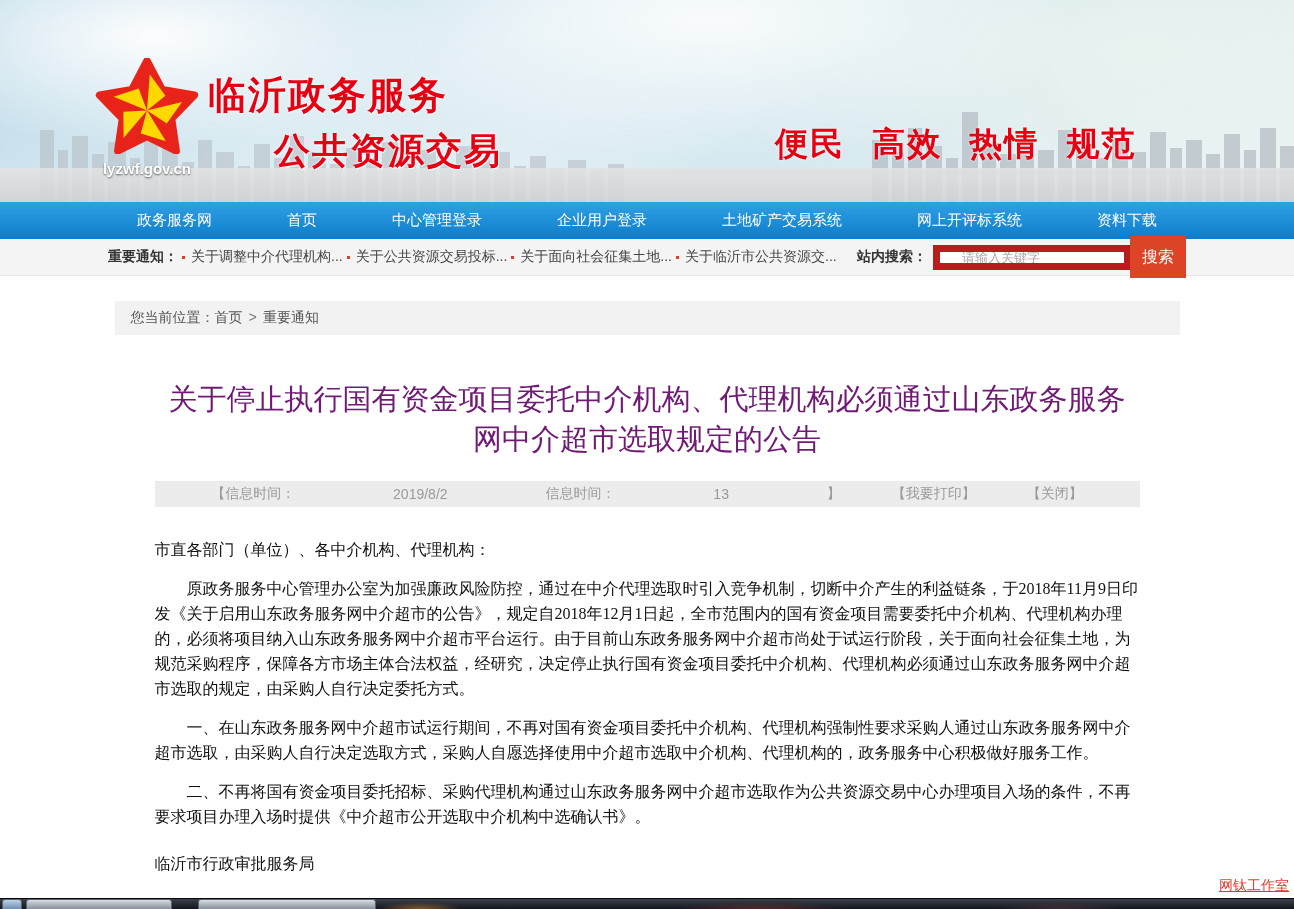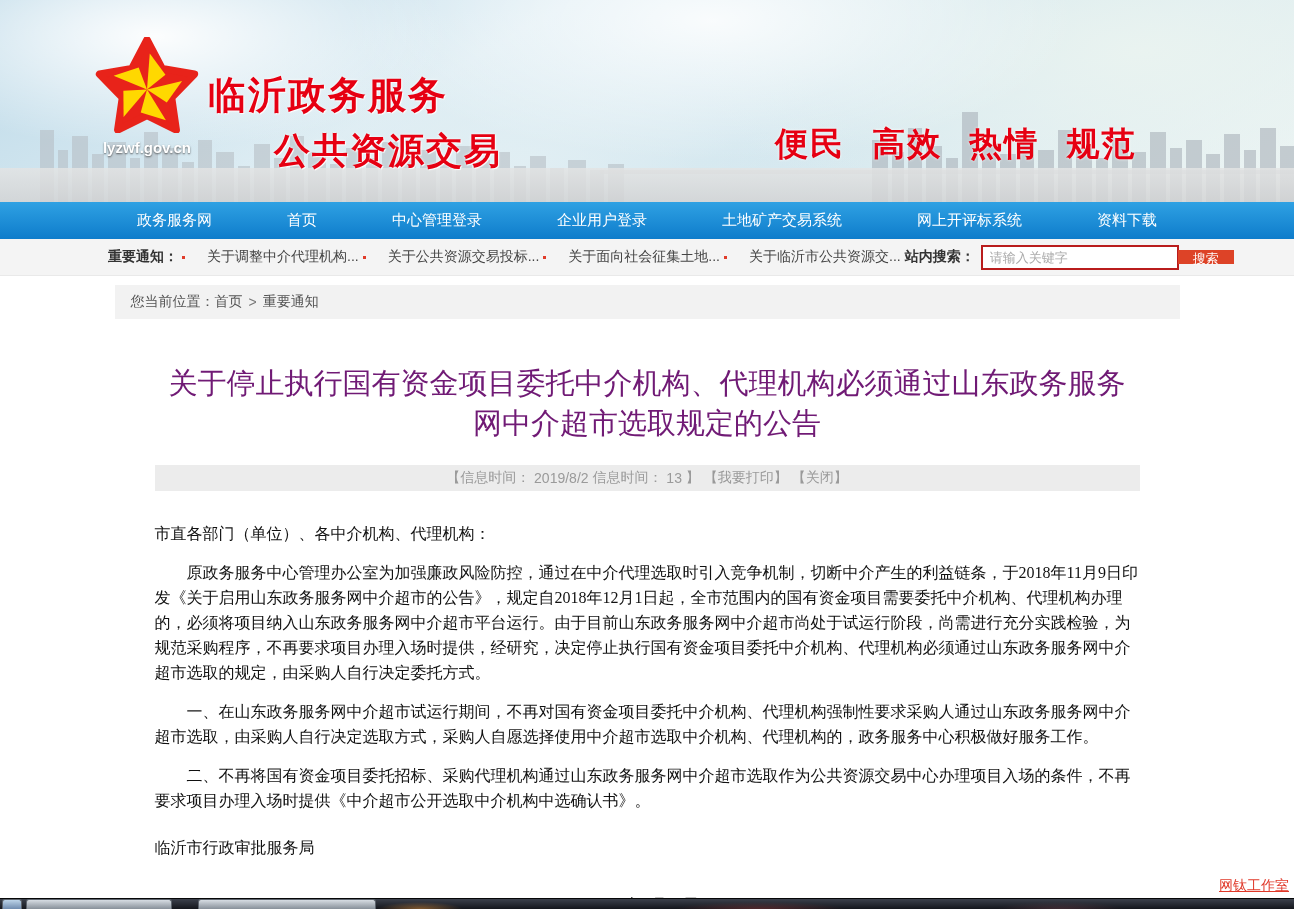--- a/index.html
+++ b/index.html
@@ -19,21 +19,21 @@
       radial-gradient(ellipse 500px 220px at 40% 80%, rgba(228,240,244,.8), rgba(255,255,255,0) 70%),
       linear-gradient(150deg,#bcd9e8 0%,#dcecf3 35%,#cfe5ee 60%,#eef5f5 100%);
   }
   .header-ground {
     position:absolute; left:0; bottom:0; width:100%; height:34px;
     background:linear-gradient(#e3e4e4,#d2d3d4);
     opacity:.85;
   }
   .skyline { position:absolute; left:0; bottom:0; width:100%; height:110px; }
 
-  .logo { position:absolute; left:86px; top:37px; width:122px; text-align:center; cursor:pointer; }
+  .logo { position:absolute; left:86px; top:58px; width:122px; text-align:center; cursor:pointer; }
   .logo-domain {
     margin-top:2px; font-size:15px; color:#ffffff; font-weight:bold;
     text-shadow:0 1px 2px rgba(60,60,60,.8);
   }
   .site-title { position:absolute; left:208px; top:70px; color:#e60012; font-weight:bold; white-space:nowrap; }
   .site-title .l1 { font-size:38px; letter-spacing:2px; text-shadow:0 0 3px rgba(255,255,255,.9),1px 1px 0 rgba(255,255,255,.8); }
   .site-title .l2 { font-size:36px; margin-left:66px; margin-top:6px; letter-spacing:2px; text-shadow:0 0 3px rgba(255,255,255,.9),1px 1px 0 rgba(255,255,255,.8); }
   .slogan {
     position:absolute; left:775px; top:122px; color:#e60012; font-weight:bold;
     font-size:33px; white-space:nowrap; word-spacing:16px; letter-spacing:2px;
@@ -46,54 +46,54 @@
   .nav-inner {
     width:1090px; margin:0 auto; height:100%;
     display:flex; justify-content:space-between; align-items:center; padding:0 35px;
   }
   .nav-item { color:#ffffff; font-size:15px; cursor:pointer; white-space:nowrap; }
 
   
   .noticebar { height:37px; background:#f4f4f4; border-bottom:1px solid #e9e9e9; }
   .notice-inner { width:1078px; margin:0 auto; height:100%; display:flex; align-items:center; font-size:14px; }
   .notice-label { font-weight:bold; color:#333; margin-right:4px; white-space:nowrap; }
-  .notice-item { display:inline-flex; align-items:center; color:#444; margin-right:4px; cursor:pointer; white-space:nowrap;gap:16px; }
+  .notice-item { display:inline-flex; align-items:center; color:#444; margin-right:4px; cursor:pointer; white-space:nowrap; }
   .bullet { width:3px; height:3px; background:#e03c2a; margin-right:6px; flex:0 0 auto; }
   .search-area { margin-left:auto; display:flex; align-items:center; }
   .search-label { font-weight:bold; color:#333; margin-right:6px; white-space:nowrap; }
   .search-input {
-    width:198px; height:25px; border:2px solid #b91c1c; background:#fff;
-    padding:0 7px; font-size:13px; color:#666; outline:none;
+    width:198px; height:25px; border:7px solid #b91c1c; background:#fff;
+    padding:0 22px; font-size:13px; color:#666; outline:none;
     font-family:"Liberation Sans","DejaVu Sans",sans-serif;
   }
   .search-input::placeholder { color:#aaa; }
   .search-btn {
-    width:56px; height:14px; margin-left:-1px; border:none; cursor:pointer;
-    background:#dd4327; color:#ffffff; font-size:13px;
+    width:56px; height:42px; margin-left:-1px; border:none; cursor:pointer;
+    background:#dd4327; color:#ffffff; font-size:16px;
     font-family:"Liberation Sans","DejaVu Sans",sans-serif;
   }
 
   
-  .breadcrumb-wrap { width:1065px; margin:9px auto 0; }
+  .breadcrumb-wrap { width:1065px; margin:25px auto 0;font-family:Liberation Mono, monospace; }
   .breadcrumb {
     background:#f2f2f2; height:34px; display:flex; align-items:center;
     padding-left:16px; font-size:14px; color:#555;
   }
   .breadcrumb .crumb-link { color:#555; cursor:pointer; }
   .breadcrumb .sep { margin:0 6px; color:#777; }
 
   
   .article { width:1065px; margin:0 auto; padding:0 40px; }
   .article-title {
     margin:44px 10px 22px; text-align:center;
     font-size:29px; font-weight:normal; color:#701a75; line-height:40px;
   }
   .meta-bar {
     background:#ececec; height:26px; display:flex; justify-content:center;
-    align-items:center; font-size:14px; color:#9a9a9a; white-space:pre;
+    align-items:center; font-size:14px; color:#9a9a9a; white-space:pre;gap:47px;
   }
   .meta-bar .clickable { cursor:pointer; color:#9a9a9a; margin-left:4px; }
   .body-text {
     margin-top:30px; font-family:"Liberation Serif","DejaVu Serif",serif;
     font-size:16px; color:#111; line-height:25px;
   }
   .body-text p { margin-bottom:14px; }
   .body-text p.indent { text-indent:2em; }
   .signature { text-align:left; padding-right:180px; margin-top:22px; font-size:16px; }
   .date-line { text-align:center; margin-top:32px; font-size:16px; }
@@ -267,21 +267,21 @@
     <span>2019/8/2</span><span> </span>
     <span>信息时间：</span><span> </span>
     <span>13</span><span> </span>
     <span>】</span>
     <span class="clickable">【我要打印】</span>
     <span class="clickable">【关闭】</span>
   </div>
 
   <div class="body-text">
     <p>市直各部门（单位）、各中介机构、代理机构：</p>
-    <p class="indent">原政务服务中心管理办公室为加强廉政风险防控，通过在中介代理选取时引入竞争机制，切断中介产生的利益链条，于2018年11月9日印发《关于启用山东政务服务网中介超市的公告》，规定自2018年12月1日起，全市范围内的国有资金项目需要委托中介机构、代理机构办理的，必须将项目纳入山东政务服务网中介超市平台运行。由于目前山东政务服务网中介超市尚处于试运行阶段，尚需进行充分实践检验，为规范采购程序，不再要求项目办理入场时提供，经研究，决定停止执行国有资金项目委托中介机构、代理机构必须通过山东政务服务网中介超市选取的规定，由采购人自行决定委托方式。</p>
+    <p class="indent">原政务服务中心管理办公室为加强廉政风险防控，通过在中介代理选取时引入竞争机制，切断中介产生的利益链条，于2018年11月9日印发《关于启用山东政务服务网中介超市的公告》，规定自2018年12月1日起，全市范围内的国有资金项目需要委托中介机构、代理机构办理的，必须将项目纳入山东政务服务网中介超市平台运行。由于目前山东政务服务网中介超市尚处于试运行阶段，关于面向社会征集土地，为规范采购程序，保障各方市场主体合法权益，经研究，决定停止执行国有资金项目委托中介机构、代理机构必须通过山东政务服务网中介超市选取的规定，由采购人自行决定委托方式。</p>
     <p class="indent">一、在山东政务服务网中介超市试运行期间，不再对国有资金项目委托中介机构、代理机构强制性要求采购人通过山东政务服务网中介超市选取，由采购人自行决定选取方式，采购人自愿选择使用中介超市选取中介机构、代理机构的，政务服务中心积极做好服务工作。</p>
     <p class="indent">二、不再将国有资金项目委托招标、采购代理机构通过山东政务服务网中介超市选取作为公共资源交易中心办理项目入场的条件，不再要求项目办理入场时提供《中介超市公开选取中介机构中选确认书》。</p>
     <div class="signature">临沂市行政审批服务局</div>
     <div class="date-line">2019年3月28日</div>
   </div>
 </div>
 
 <a class="footer-credit">网钛工作室</a>
 
 <div class="taskbar">

